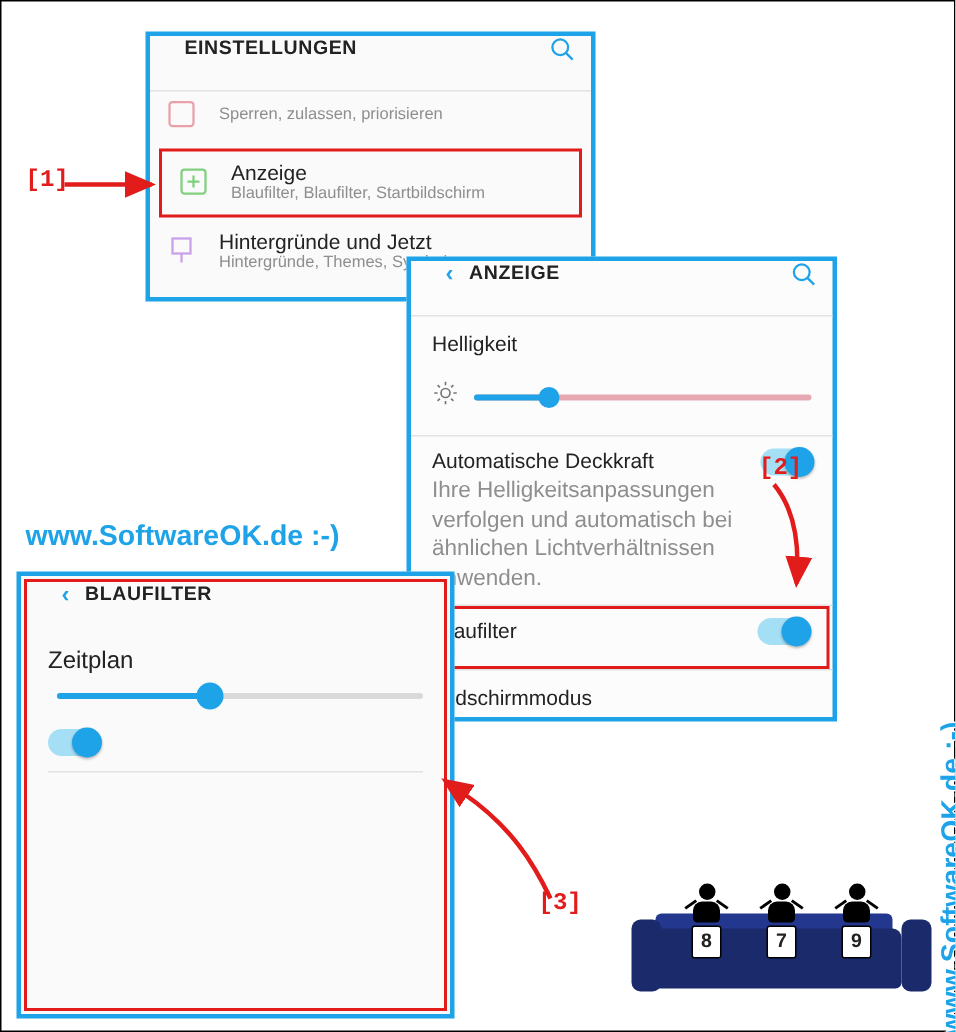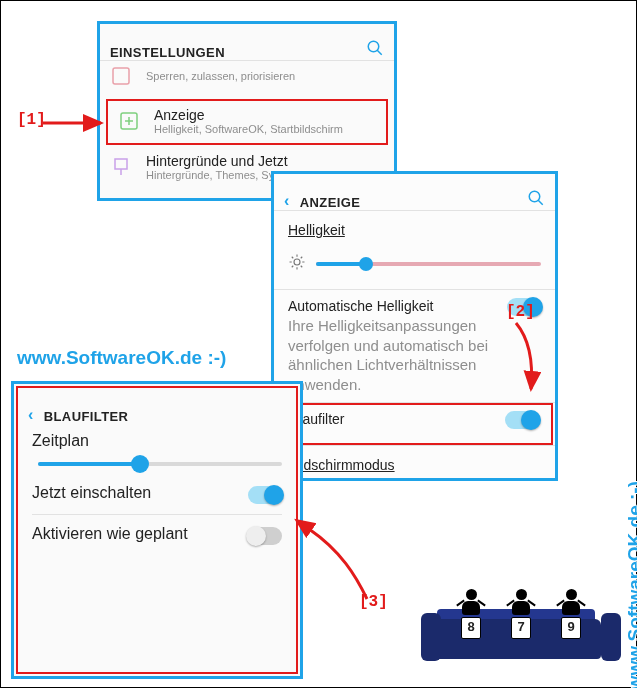--- a/index.html
+++ b/index.html
@@ -17,46 +17,47 @@
 
   .panel {
     position: absolute;
     background: #fafafa;
     border: 3px solid #1fa3e8;
     box-sizing: border-box;
   }
 
   .p-header {
     display: flex;
-    align-items: flex-end;
+    align-items: flex-start;
     height: 36px;
     padding: 0 10px;
     font-weight: bold;
     font-size: 13px;
     color: #222;
     letter-spacing: .4px;
+    margin-left: 13px;
   }
   .p-header .back { color: #1fa3e8; font-weight: bold; font-size: 16px; margin-right: 10px; cursor: pointer; }
   .p-header .title { flex: 1; }
   .p-header .search svg { width: 18px; height: 18px; stroke: #1fa3e8; fill: none; stroke-width: 2; }
 
   .divider { height: 1px; background: #e2e2e2; margin: 0; }
 
   
   #panel1 { left: 96px; top: 20px; width: 300px; height: 180px; }
   .list-row { display: flex; align-items: center; padding: 6px 12px 8px 8px; gap: 12px; }
   .list-row .ic { width: 26px; height: 26px; display:flex; align-items:center; justify-content:center; flex:none;}
   .list-row .texts { display:flex; flex-direction: column; }
   .list-row .t1 { font-size: 14px; color:#222; }
   .list-row .t2 { font-size: 11px; color:#8e8e8e; }
   .highlight { border: 2px solid #e21b1b; margin: 2px 6px; }
 
   
   #panel2 { left: 270px; top: 170px; width: 287px; height: 310px; background:#fcfcfc; }
-  #panel2 .section { padding: 10px 14px 6px; text-decoration: underline; }
+  #panel2 .section { padding: 10px 14px 6px; }
   #panel2 .lbl { font-size: 14px; color:#222; }
   #panel2 .sub { font-size: 15px; color:#8e8e8e; line-height:1.3; margin-top:2px;}
   #panel2 .on { font-size: 11px; color:#1fa3e8; margin-top:0px;}
   .slider-row { display:flex; align-items:center; gap:10px; padding: 8px 14px 14px; }
   .slider-track {
     position: relative; flex:1; height:4px; background:#e6a9b3; border-radius:2px;
   }
   .slider-fill { position:absolute; left:0; top:0; bottom:0; background:#1fa3e8; border-radius:2px; }
   .slider-thumb {
     position:absolute; top:50%; width:14px; height:14px; border-radius:50%;
@@ -142,21 +143,21 @@
 
     <div class="list-row highlight">
       <span class="ic">
         <svg width="22" height="22">
             <rect x="3" y="3" width="16" height="16" rx="2" fill="none" stroke="#7fd07f" stroke-width="1.5"></rect>
             <path d="M11 7 L11 15 M7 11 L15 11" stroke="#7fd07f" stroke-width="1.5"></path>
           </svg>
       </span>
       <span class="texts">
         <span class="t1">Anzeige</span>
-        <span class="t2">Helligkeit, SoftwareOK, Startbildschirm</span>
+        <span class="t2">Blaufilter, Blaufilter, Startbildschirm</span>
       </span>
     </div>
 
     <div class="list-row">
       <span class="ic">
         <svg width="22" height="22">
             <rect x="5" y="3" width="12" height="10" fill="none" stroke="#c9a0e9" stroke-width="1.5"></rect>
             <line x1="11" y1="13" x2="11" y2="19" stroke="#c9a0e9" stroke-width="1.5"></line>
           </svg>
       </span>
@@ -190,21 +191,21 @@
       </span>
       <div class="slider-track">
         <div class="slider-fill" style="width:22%"></div>
         <div class="slider-thumb" style="left:22%"></div>
       </div>
     </div>
     <div class="divider"></div>
 
     <div class="row-flex">
       <div class="left">
-        <div class="lbl">Automatische Helligkeit</div>
+        <div class="lbl">Automatische Deckkraft</div>
         <div class="sub">Ihre Helligkeitsanpassungen verfolgen und automatisch bei ähnlichen Lichtverhältnissen anwenden.</div>
       </div>
       <div class="toggle on">
           <div class="knob"></div>
         </div>
     </div>
     <div class="divider"></div>
 
     <div class="blau-box">
       <div class="left">
@@ -232,32 +233,25 @@
     <div class="section"><span class="lbl">Zeitplan</span></div>
     <div class="slider-row">
       <div class="slider-track" style="margin-left:6px">
         <div class="slider-fill" style="width:42%"></div>
         <div class="slider-thumb" style="left:42%; width:18px;height:18px;"></div>
       </div>
     </div>
 
 
     <div class="row-flex" style="padding-top:4px">
-      <div class="lbl">Jetzt einschalten</div>
       <div class="toggle on">
             <div class="knob"></div>
           </div>
     </div>
     <div class="divider" style="margin:2px 14px"></div>
-    <div class="row-flex">
-      <div class="lbl">Aktivieren wie geplant</div>
-      <div class="toggle off">
-            <div class="knob"></div>
-          </div>
-    </div>
     </div>
   </div>
 
   <div class="wm" style="left:16px; top:346px;">www.SoftwareOK.de :-)</div>
   <div class="wm right">www.SoftwareOK.de :-)</div>
 
   <div class="marker" style="left:16px; top:110px;">[1]</div>
   <div class="marker" style="left:505px; top:302px;">[2]</div>
   <div class="marker" style="left:358px; top:592px;">[3]</div>
 

